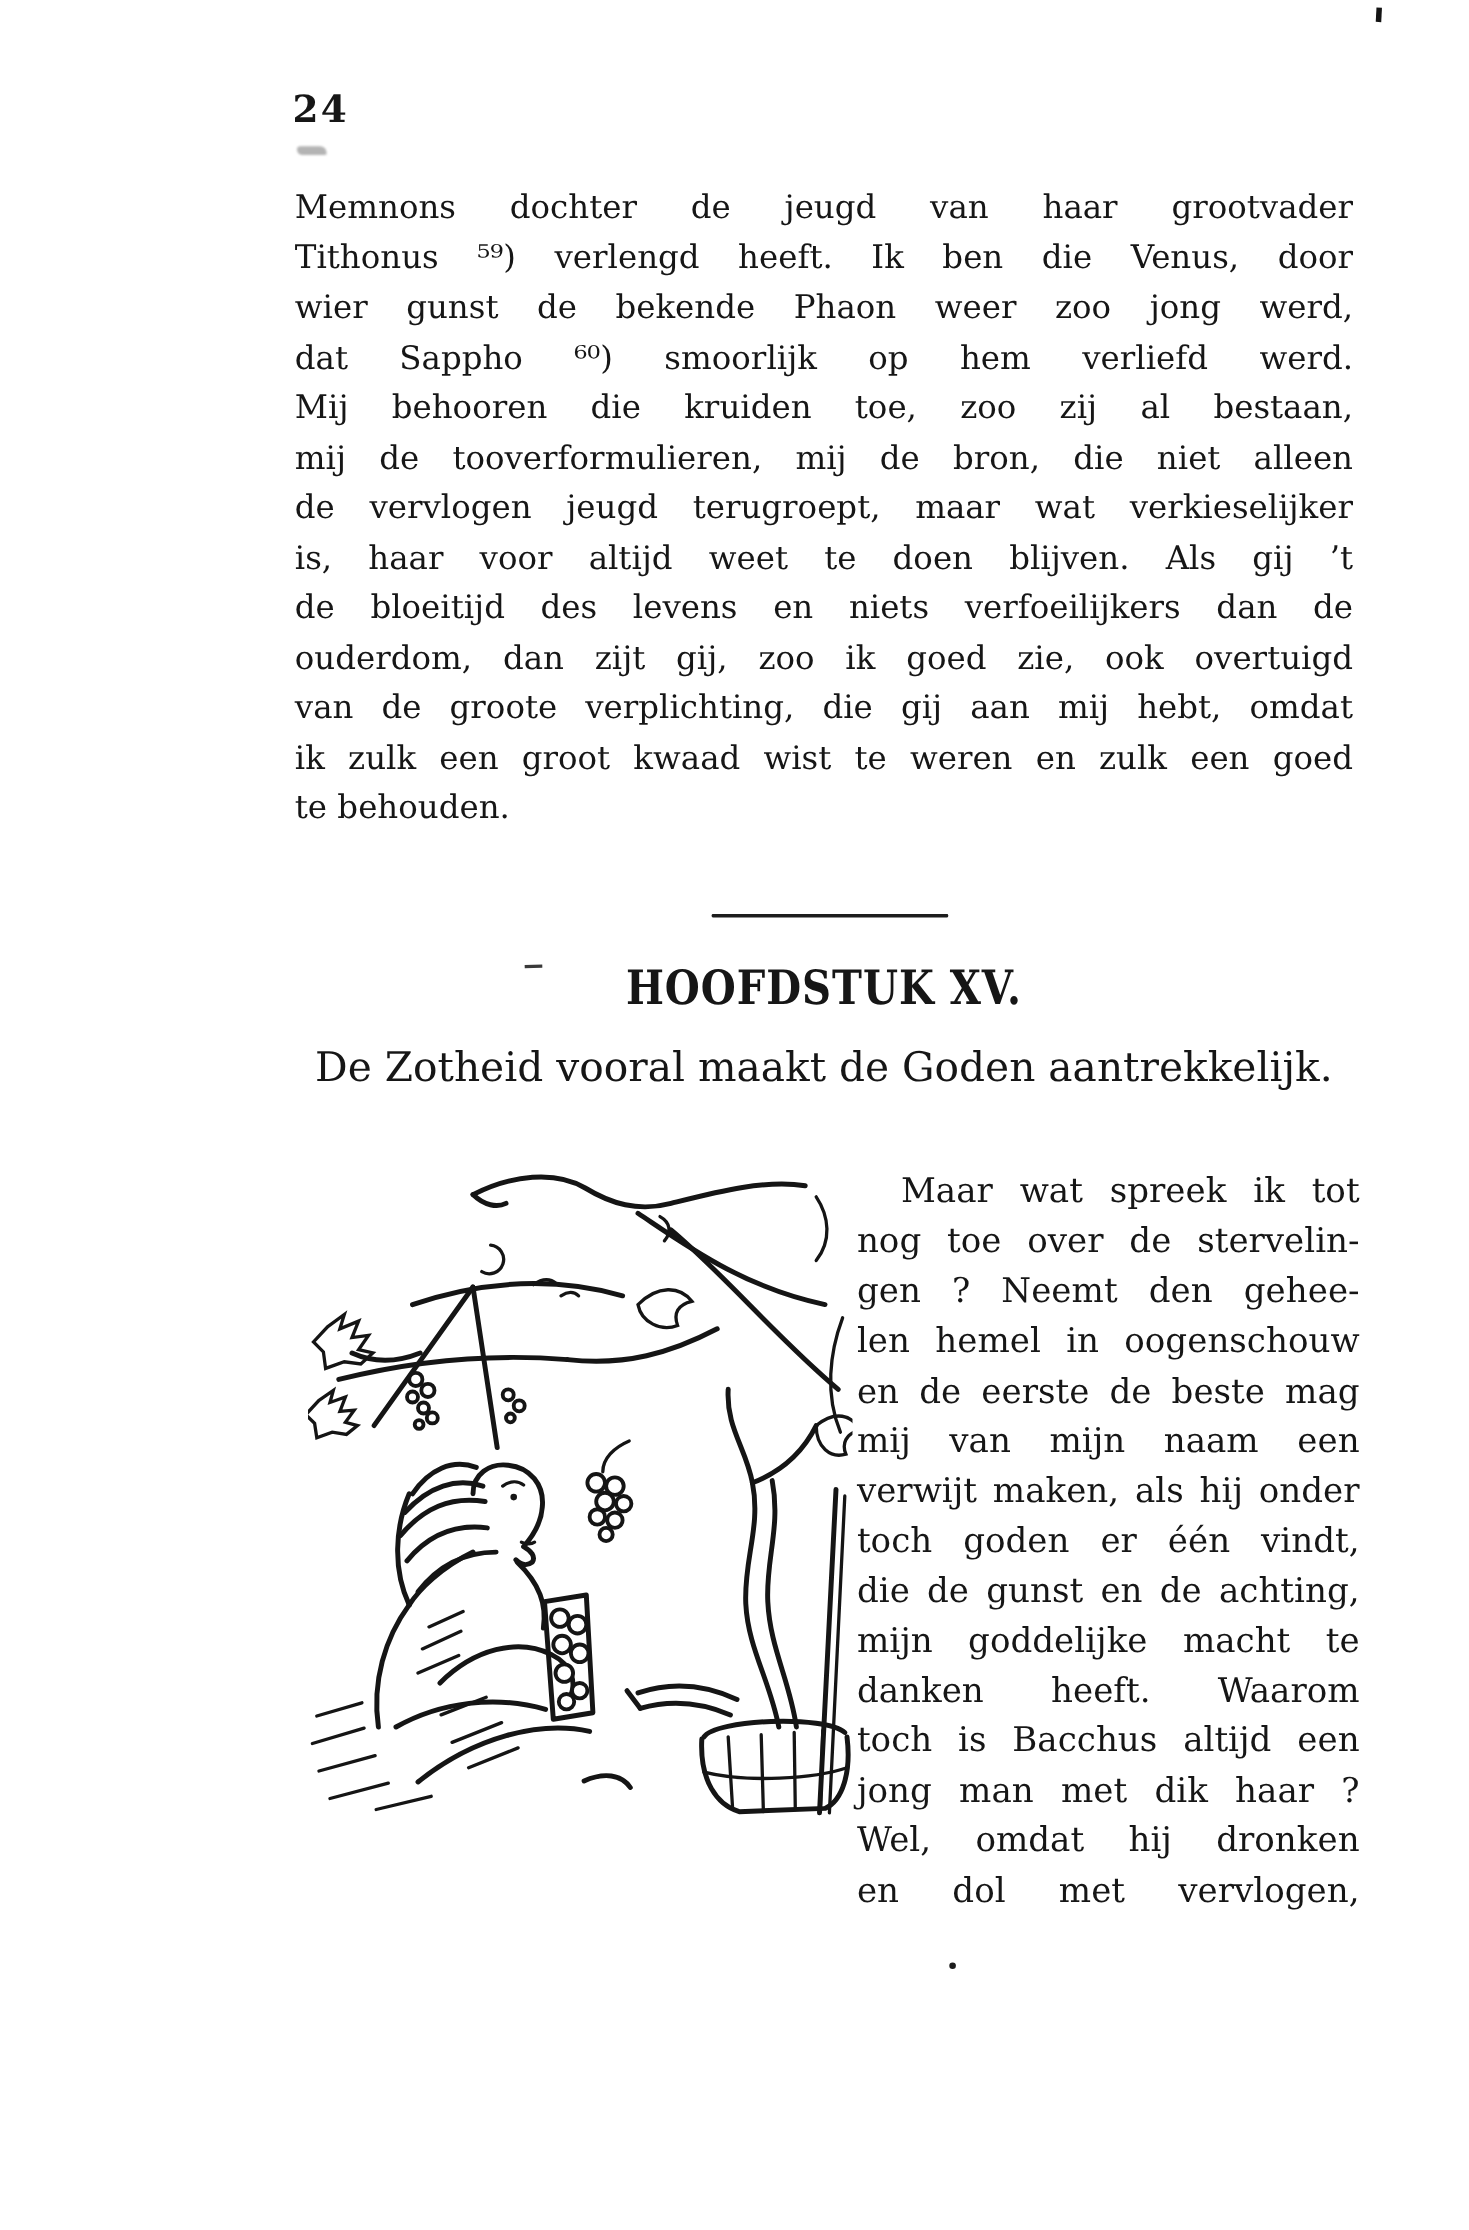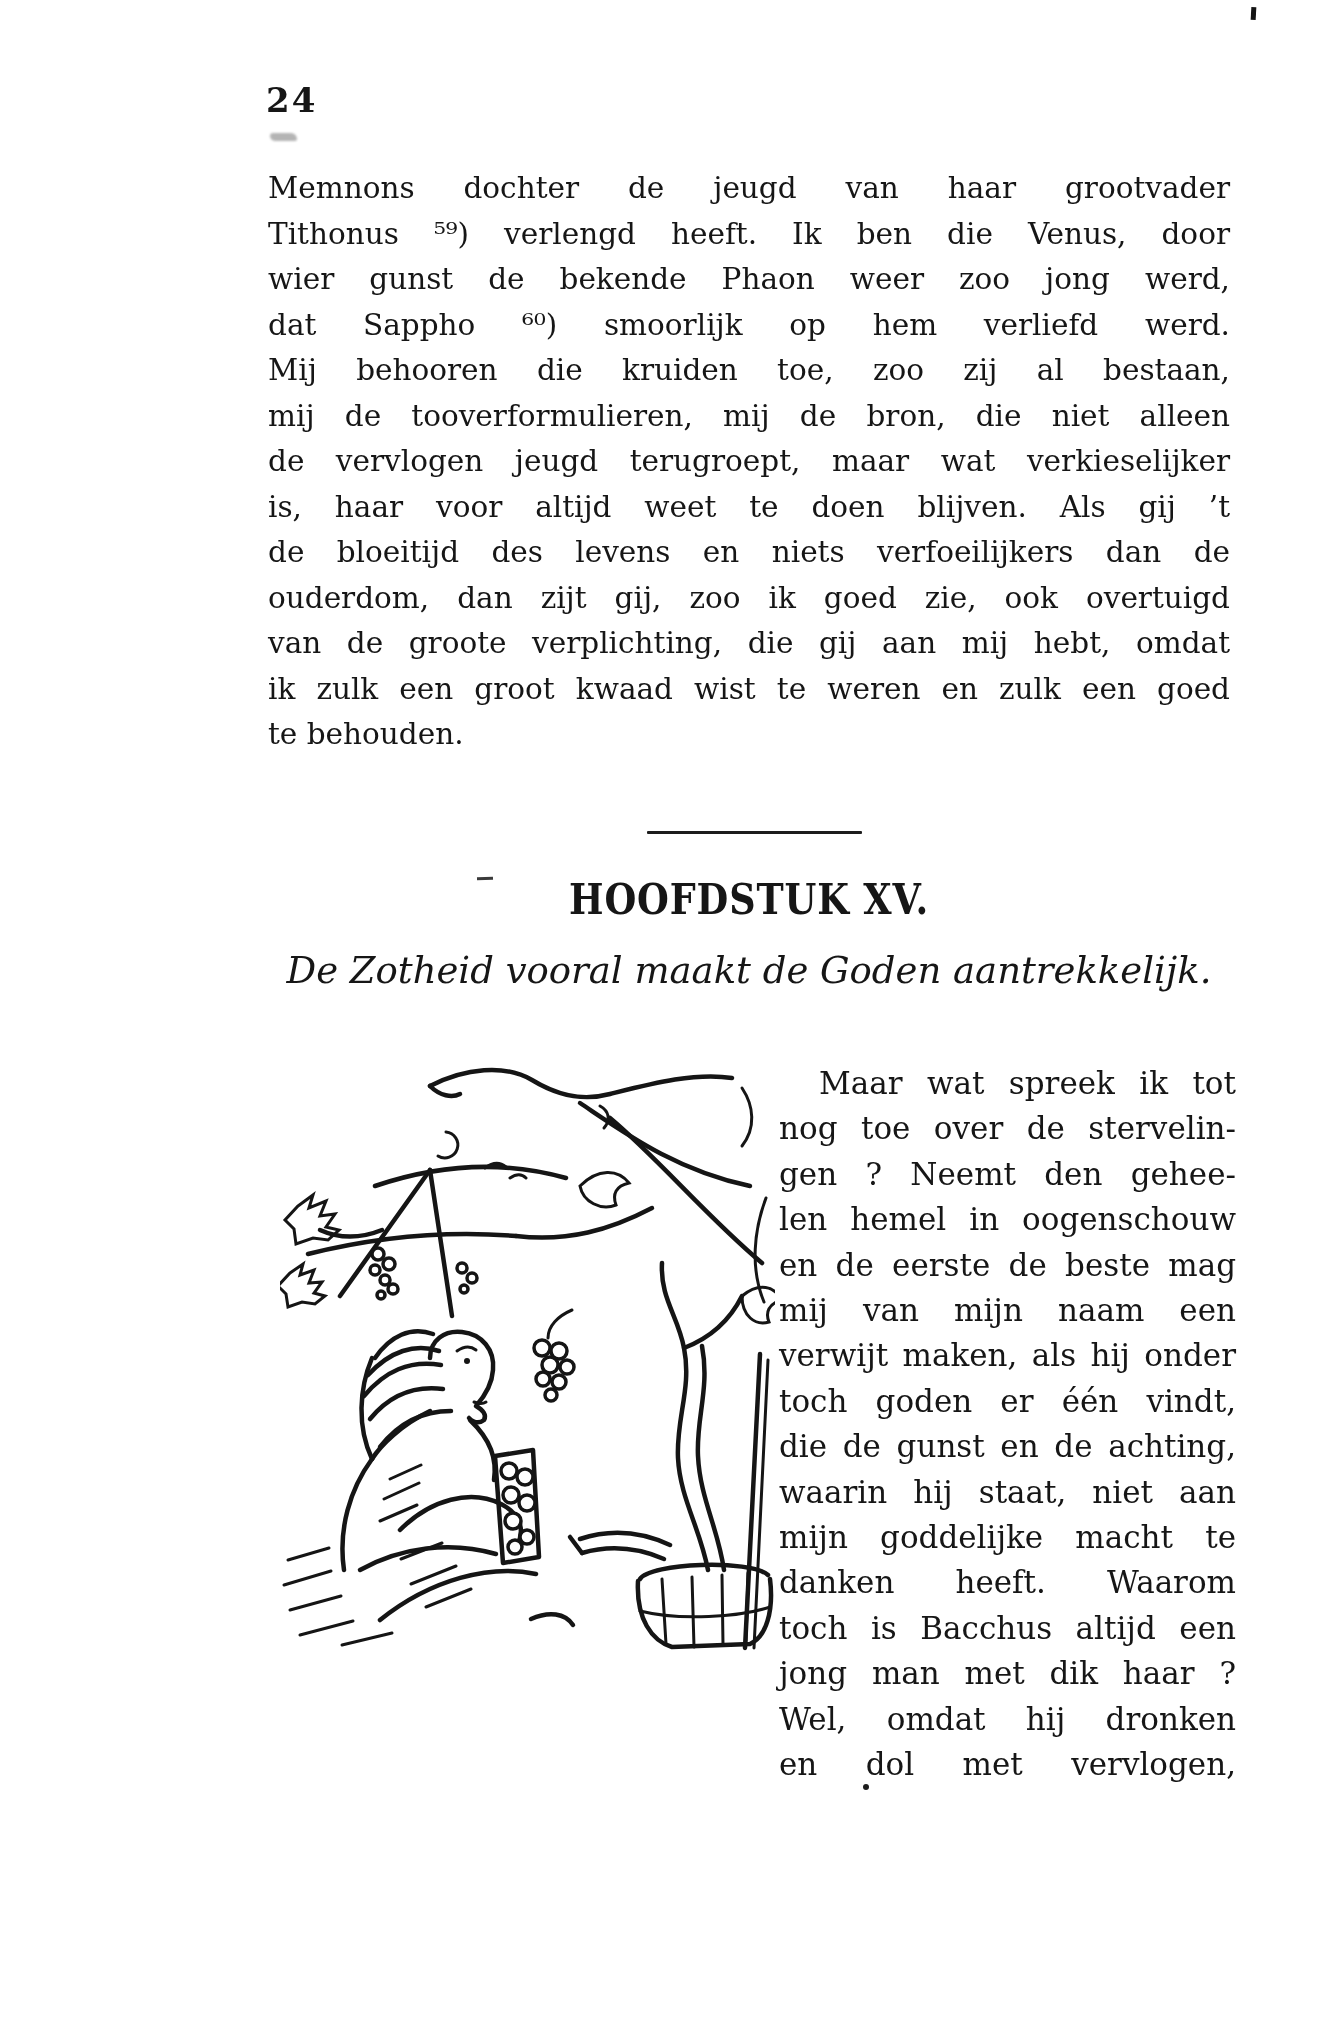--- a/index.html
+++ b/index.html
@@ -43,21 +43,21 @@
     background:#3a3a3a;transform:rotate(-2deg);
   }
   .chapter-heading{
     position:absolute;left:268px;top:874px;width:962px;
     text-align:center;font-size:43px;font-weight:700;
     letter-spacing:1px;
     transform:scaleX(.85);transform-origin:center;
   }
   .chapter-subtitle{
     position:absolute;left:268px;top:949px;width:962px;
-    text-align:center;font-style:italic;font-size:37px;
+    text-align:center;font-size:37px;
   }
   .chapter-body{
     position:absolute;left:779px;top:1021px;width:457px;
     font-size:31px;line-height:45.4px;margin-top:40px;
   }
   .stray-dot{
     position:absolute;left:863px;top:1784px;width:6px;height:6px;
     border-radius:50%;background:#1d1d1d;
   }
   .woodcut{
@@ -205,21 +205,20 @@
 <div class="chapter-body">
   <div class="jline indent">Maar wat spreek ik tot</div>
   <div class="jline">nog toe over de stervelin-</div>
   <div class="jline">gen ? Neemt den gehee-</div>
   <div class="jline">len hemel in oogenschouw</div>
   <div class="jline">en de eerste de beste mag</div>
   <div class="jline">mij van mijn naam een</div>
   <div class="jline">verwijt maken, als hij onder</div>
   <div class="jline">toch goden er één vindt,</div>
   <div class="jline">die de gunst en de achting,</div>
-  <div class="jline">waarin hij staat, niet aan</div>
   <div class="jline">mijn goddelijke macht te</div>
   <div class="jline">danken heeft. Waarom</div>
   <div class="jline">toch is Bacchus altijd een</div>
   <div class="jline">jong man met dik haar ?</div>
   <div class="jline">Wel, omdat hij dronken</div>
   <div class="jline">en dol met vervlogen,</div>
 </div>
 
 <div class="stray-dot"></div>
 

